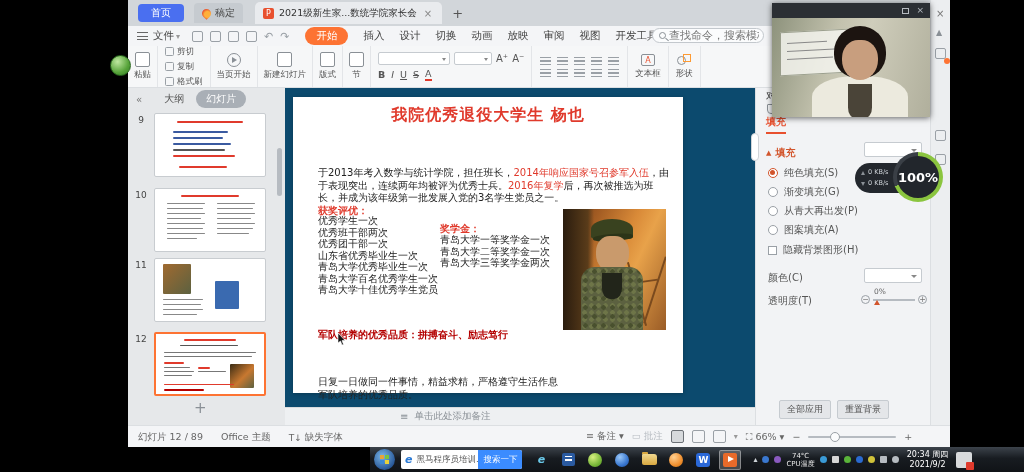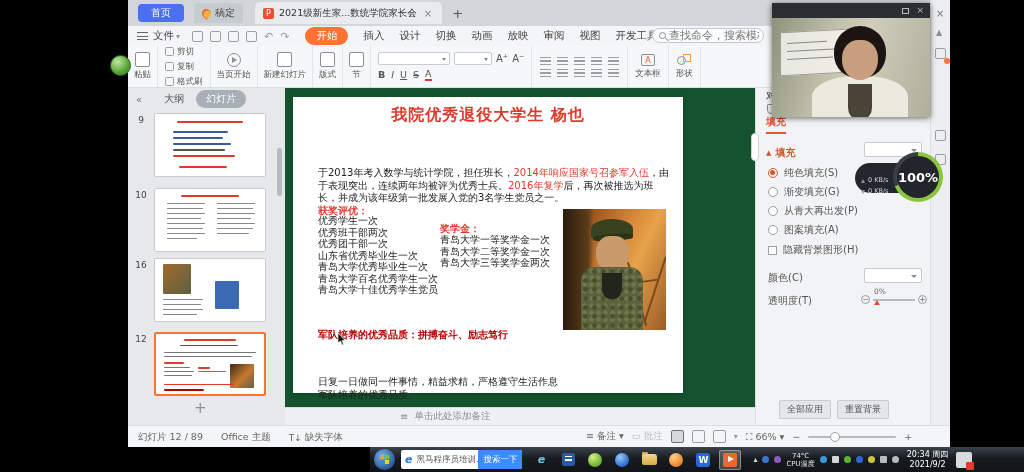--- a/index.html
+++ b/index.html
@@ -1,20 +1,20 @@
 <!DOCTYPE html>
 <html><head>
 <meta charset="utf-8">
 <style>
   * { margin:0; padding:0; box-sizing:border-box; }
   body { background:#000; font-family:"DejaVu Sans","Liberation Sans",sans-serif; }
   .screen { position:relative; width:1024px; height:472px; background:#000; overflow:hidden; }
 
   
-  .wps { position:absolute; left:128px; top:0; width:822px; height:447px; background:#14532d; }
+  .wps { position:absolute; left:128px; top:0; width:822px; height:447px; background:#0c4a6e; }
 
   
   .tabbar { position:absolute; left:0; top:0; width:100%; height:26px; background:#d2d6da; display:flex; align-items:center; }
   .tab-home { margin-left:10px; width:46px; height:18px; background:#4a6ff0; border-radius:4px; color:#fff; font-size:10px; display:flex; align-items:center; justify-content:center; gap:3px; }
   .tab-gd { margin-left:10px; height:20px; padding:0 8px; display:flex; align-items:center; gap:4px; font-size:10px; color:#444; background:#c6cbd0; border-radius:4px 4px 0 0; }
   .flame { width:9px; height:9px; background:radial-gradient(circle at 50% 65%, #ffb03a 40%, #e8502e 75%); border-radius:50% 50% 50% 0; transform:rotate(-45deg); }
   .tab-doc { margin-left:12px; height:22px; padding:0 8px; display:flex; align-items:center; gap:5px; background:#e9ebee; border-radius:5px 5px 0 0; font-size:9.5px; color:#333; max-width:190px; }
   .ppt-ic { width:11px; height:11px; background:#e8502e; border-radius:2px; color:#fff; font-size:8px; line-height:11px; text-align:center; flex:none; }
   .tab-doc .txt { white-space:nowrap; overflow:hidden; }
   .tab-close { color:#888; font-size:10px; padding:0 2px; }
@@ -162,21 +162,21 @@
   .v-feed { position:absolute; left:0; top:15px; width:100%; height:99px; overflow:hidden; background:linear-gradient(105deg,#8d927c 0%,#c3c2ae 38%,#cfcdbb 55%,#b0af9c 100%); }
   .v-board { position:absolute; left:8px; top:12px; width:86px; height:44px; background:rgba(245,245,238,.85); border:1px solid #9a9e8c; transform:skewY(-3deg); }
   .v-board i { position:absolute; background:#888; height:1px; }
   .v-hair { position:absolute; left:62px; top:8px; width:52px; height:52px; background:#1c1410; border-radius:50% 50% 45% 45%; }
   .v-face { position:absolute; left:70px; top:22px; width:36px; height:40px; background:#c89e7e; border-radius:45% 45% 50% 50%; }
   .v-jacket { position:absolute; left:40px; top:58px; width:96px; height:46px; background:#eceade; border-radius:45% 45% 0 0; }
   .v-shirt { position:absolute; left:76px; top:66px; width:24px; height:34px; background:#4a4438; border-radius:0 0 30% 30%; }
 
   
   .perf { position:absolute; left:855px; top:158px; }
-  .perf-pill { position:absolute; left:0; top:5px; width:68px; height:30px; background:#23272d; border-radius:15px; padding:12px 6px; }
+  .perf-pill { position:absolute; left:0; top:5px; width:68px; height:30px; background:#23272d; border-radius:15px; padding:4px 6px; }
   .perf-row { display:flex; align-items:center; gap:3px; font-size:6.5px; color:#cfd4d9; line-height:11px; }
   .tri-up { border-bottom:4px solid #8a9096; border-left:2.5px solid transparent; border-right:2.5px solid transparent; }
   .tri-dn { border-top:4px solid #8a9096; border-left:2.5px solid transparent; border-right:2.5px solid transparent; }
   .perf-circle { position:absolute; left:38px; top:-6px; width:50px; height:50px; border-radius:50%;
     background:conic-gradient(#8bc53f 0 69%, #3a3f46 69% 100%); display:flex; align-items:center; justify-content:center; }
   .perf-inner { width:42px; height:42px; background:#22262c; border-radius:50%; color:#fff; font-size:13px; font-weight:bold; display:flex; align-items:center; justify-content:center; }
 
   
   .green-dot { position:absolute; left:110px; top:55px; width:21px; height:21px; border-radius:50%;
     background:radial-gradient(circle at 35% 30%, #bfe8a0, #57a33a 60%, #2f7a22); border:1px solid #2a6a1e; }
@@ -380,21 +380,21 @@
             <span class="ln" style="left:62px;top:19px;width:36px;background:#888;height:1px"></span>
             <span class="ln" style="left:62px;top:24px;width:38px;background:#888;height:1px"></span>
             <span class="ln" style="left:62px;top:29px;width:34px;background:#888;height:1px"></span>
             <span class="ln" style="left:62px;top:34px;width:38px;background:#888;height:1px"></span>
             <span class="ln" style="left:62px;top:39px;width:36px;background:#888;height:1px"></span>
             <span class="ln" style="left:62px;top:44px;width:32px;background:#888;height:1px"></span>
           </span>
         </div>
 
         <div class="thumb-row" style="top:170px">
-          <span class="thumb-num">16</span>
+          <span class="thumb-num">11</span>
           <span class="thumb">
             <span class="ln" style="left:8px;top:5px;width:28px;height:30px;background:linear-gradient(135deg,#a06a30,#5c6140)"></span>
             <span class="ln" style="left:60px;top:22px;width:24px;height:28px;background:#3a6ab0"></span>
             <span class="ln" style="left:8px;top:40px;width:40px;background:#888;height:1px"></span>
             <span class="ln" style="left:8px;top:45px;width:38px;background:#888;height:1px"></span>
             <span class="ln" style="left:8px;top:50px;width:40px;background:#888;height:1px"></span>
             <span class="ln" style="left:8px;top:55px;width:34px;background:#888;height:1px"></span>
           </span>
         </div>
 

